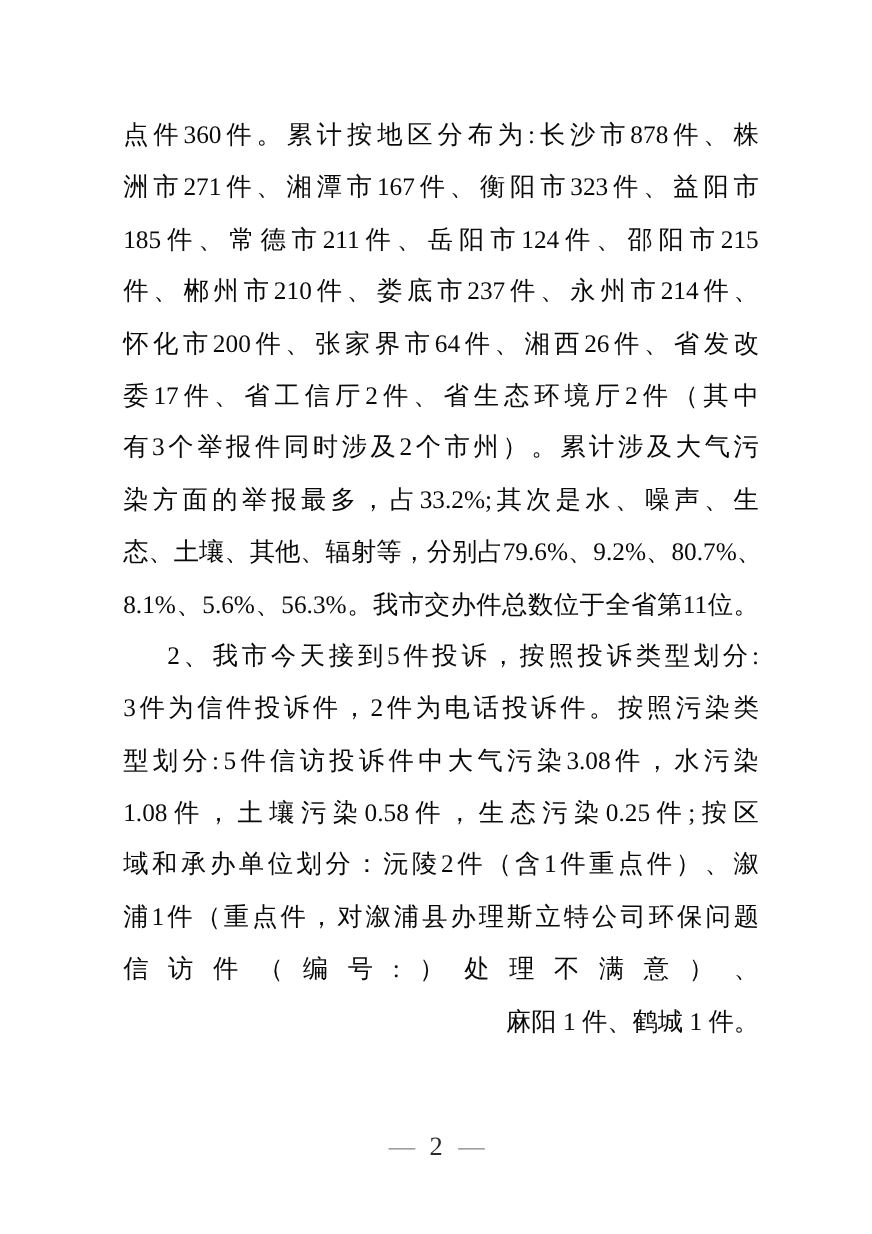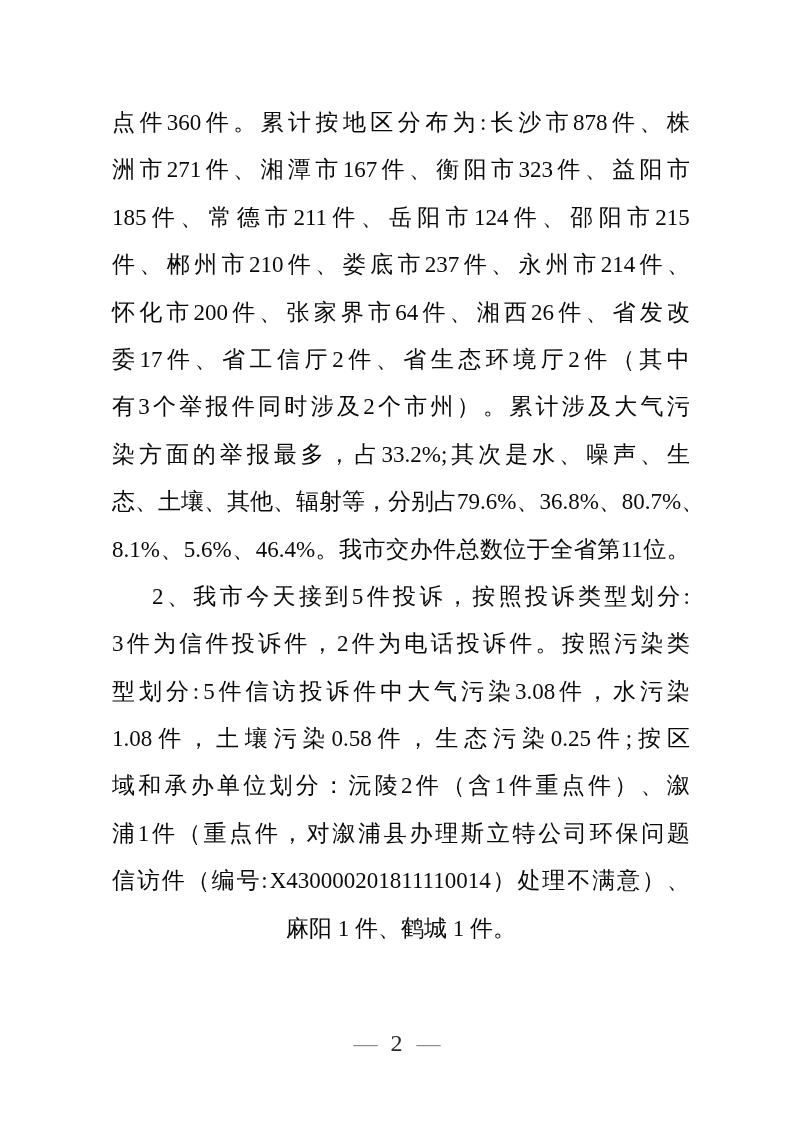--- a/index.html
+++ b/index.html
@@ -35,21 +35,21 @@
     display: flex;
     justify-content: space-between;
     align-items: baseline;
   }
   .line.j span { white-space: pre; display: inline-block; }
   .line.indent {
     padding-left: 40px;
     width: 538px;
   }
   .line.last {
-    text-align: center;
+    text-align: right;
     white-space: pre;
   }
   .footer {
     position: absolute;
     left: 0;
     top: 1026px;
     width: 793px;
     text-align: center;
     font-size: 24px;
     line-height: 34px;
@@ -256,31 +256,31 @@
         <span>、</span>
         <span>辐</span>
         <span>射</span>
         <span>等</span>
         <span>，</span>
         <span>分</span>
         <span>别</span>
         <span>占</span>
         <span>79.6%</span>
         <span>、</span>
-        <span>36.8%</span>
+        <span>9.2%</span>
         <span>、</span>
         <span>80.7%</span>
         <span>、</span>
       </div>
     <div class="line j">
         <span>8.1%</span>
         <span>、</span>
         <span>5.6%</span>
         <span>、</span>
-        <span>46.4%</span>
+        <span>56.3%</span>
         <span>。</span>
         <span>我</span>
         <span>市</span>
         <span>交</span>
         <span>办</span>
         <span>件</span>
         <span>总</span>
         <span>数</span>
         <span>位</span>
         <span>于</span>
@@ -436,21 +436,20 @@
         <span>题</span>
       </div>
     <div class="line j">
         <span>信</span>
         <span>访</span>
         <span>件</span>
         <span>（</span>
         <span>编</span>
         <span>号</span>
         <span>:</span>
-        <span>X430000201811110014</span>
         <span>）</span>
         <span>处</span>
         <span>理</span>
         <span>不</span>
         <span>满</span>
         <span>意</span>
         <span>）</span>
         <span>、</span>
       </div>
     <div class="line last">麻阳 1 件、鹤城 1 件。</div>

